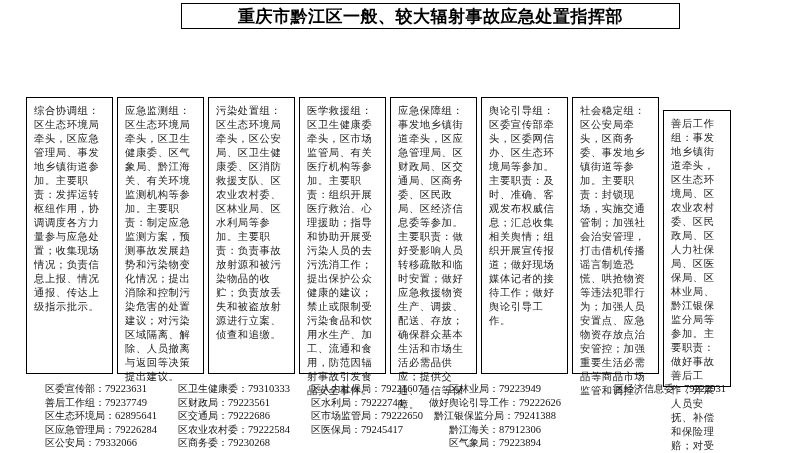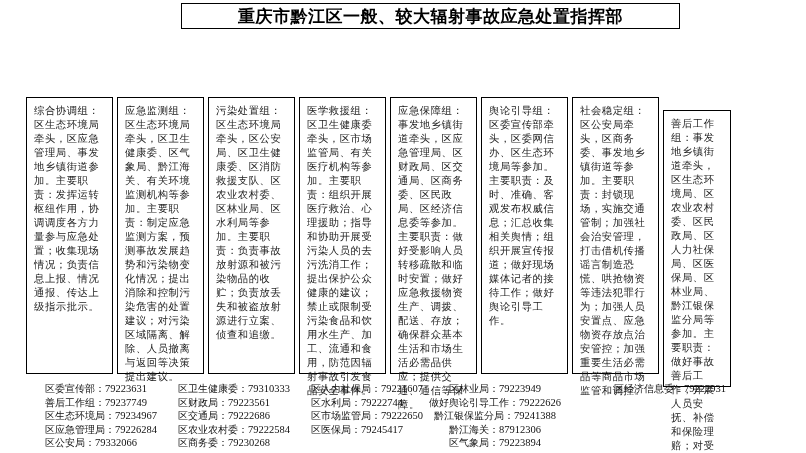--- a/index.html
+++ b/index.html
@@ -37,21 +37,21 @@
   <div class="group">应急保障组：事发地乡镇街道牵头，区应急管理局、区财政局、区交通局、区商务委、区民政局、区经济信息委等参加。主要职责：做好受影响人员转移疏散和临时安置；做好应急救援物资生产、调拨、配送、存放；确保群众基本生活和市场生活必需品供应；提供交通、通信等保障。</div>
   <div class="group">舆论引导组：区委宣传部牵头，区委网信办、区生态环境局等参加。主要职责：及时、准确、客观发布权威信息；汇总收集相关舆情；组织开展宣传报道；做好现场媒体记者的接待工作；做好舆论引导工作。</div>
   <div class="group">社会稳定组：区公安局牵头，区商务委、事发地乡镇街道等参加。主要职责：封锁现场，实施交通管制；加强社会治安管理，打击借机传播谣言制造恐慌、哄抢物资等违法犯罪行为；加强人员安置点、应急物资存放点治安管控；加强重要生活必需品等商品市场监管和调控。</div>
   <div class="group">善后工作组：事发地乡镇街道牵头，区生态环境局、区农业农村委、区民政局、区人力社保局、区医保局、区林业局、黔江银保监分局等参加。主要职责：做好事故善后工作，开展人员安抚、补偿和保险理赔；对受污染、破坏的生态环境予以恢复。</div>
 </div>
 
 <div class="contacts">
   <div class="col c1">
     <div><span>区委宣传部：</span><span class="num">79223631</span></div>
     <div><span>善后工作组：</span><span class="num">79237749</span></div>
-    <div><span>区生态环境局：</span><span class="num">79234967</span></div>
+    <div><span>区生态环境局：</span><span class="num">62895641</span></div>
     <div><span>区应急管理局：</span><span class="num">79226284</span></div>
     <div><span>区公安局：</span><span class="num">79332066</span></div>
   </div>
   <div class="col c2">
     <div><span>区卫生健康委：</span><span class="num">79310333</span></div>
     <div><span>区财政局：</span><span class="num">79223561</span></div>
     <div><span>区交通局：</span><span class="num">79222686</span></div>
     <div><span>区农业农村委：</span><span class="num">79222584</span></div>
     <div><span>区商务委：</span><span class="num">79230268</span></div>
   </div>

